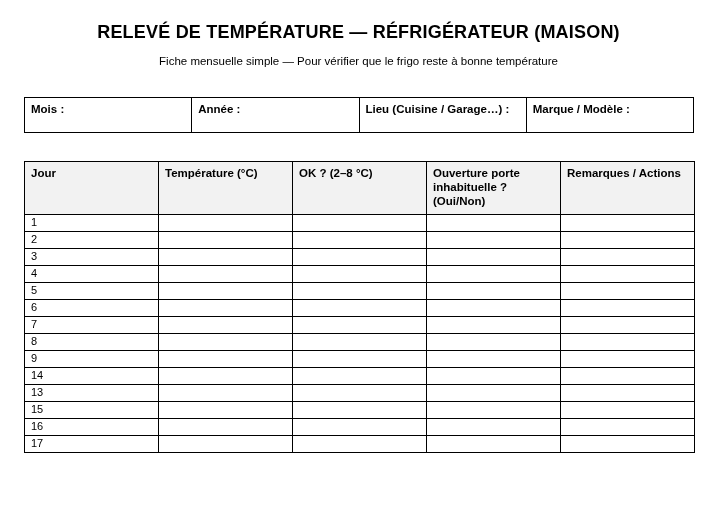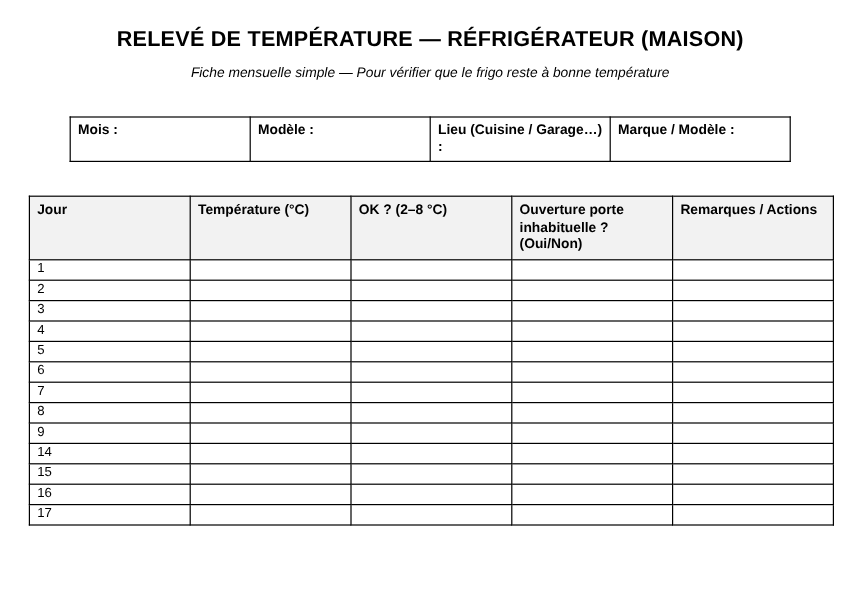--- a/index.html
+++ b/index.html
@@ -25,42 +25,41 @@
     text-align: center;
     font-size: 18px;
     font-weight: bold;
     letter-spacing: 0.2px;
     margin-top: 22px;
     margin-bottom: 0;
   }
   .doc-subtitle {
     text-align: center;
     font-size: 11.5px;
-    font-style: italic;
     margin-bottom: 0;
   }
 
   table {
     border-collapse: collapse;
     table-layout: fixed;
   }
   td, th {
     border: 1px solid #000000;
     vertical-align: top;
     padding: 4px 6px;
     font-size: 11.5px;
     line-height: 1.25;
     text-align: left;
     font-weight: normal;
     background: #ffffff;
   }
 
   
   .info-table {
-    width: 601px;
+    width: 670px;
     margin: 30px auto 0 auto;
   }
   .info-table td {
     height: 26px;
     font-weight: bold;
     font-size: 11.5px;
   }
 
   
   .log-table {
@@ -98,21 +97,21 @@
 <div class="page clip">
 
   <h1 class="doc-title">RELEVÉ DE TEMPÉRATURE — RÉFRIGÉRATEUR (MAISON)</h1>
 
   <p class="doc-subtitle">Fiche mensuelle simple — Pour vérifier que le frigo reste à bonne température</p>
 
   <table class="info-table">
     <tbody>
       <tr>
         <td>Mois :</td>
-        <td>Modèle :</td>
+        <td>Année :</td>
         <td>Lieu (Cuisine / Garage…) :</td>
         <td>Marque / Modèle :</td>
       </tr>
     </tbody>
   </table>
 
   <table class="log-table">
     <colgroup>
       <col class="col-jour">
       <col class="col-temp">
@@ -194,20 +193,27 @@
         <td></td>
       </tr>
       <tr>
         <td class="day-cell">14</td>
         <td></td>
         <td></td>
         <td></td>
         <td></td>
       </tr>
       <tr>
+        <td class="day-cell">13</td>
+        <td></td>
+        <td></td>
+        <td></td>
+        <td></td>
+      </tr>
+      <tr>
         <td class="day-cell">15</td>
         <td></td>
         <td></td>
         <td></td>
         <td></td>
       </tr>
       <tr>
         <td class="day-cell">16</td>
         <td></td>
         <td></td>

